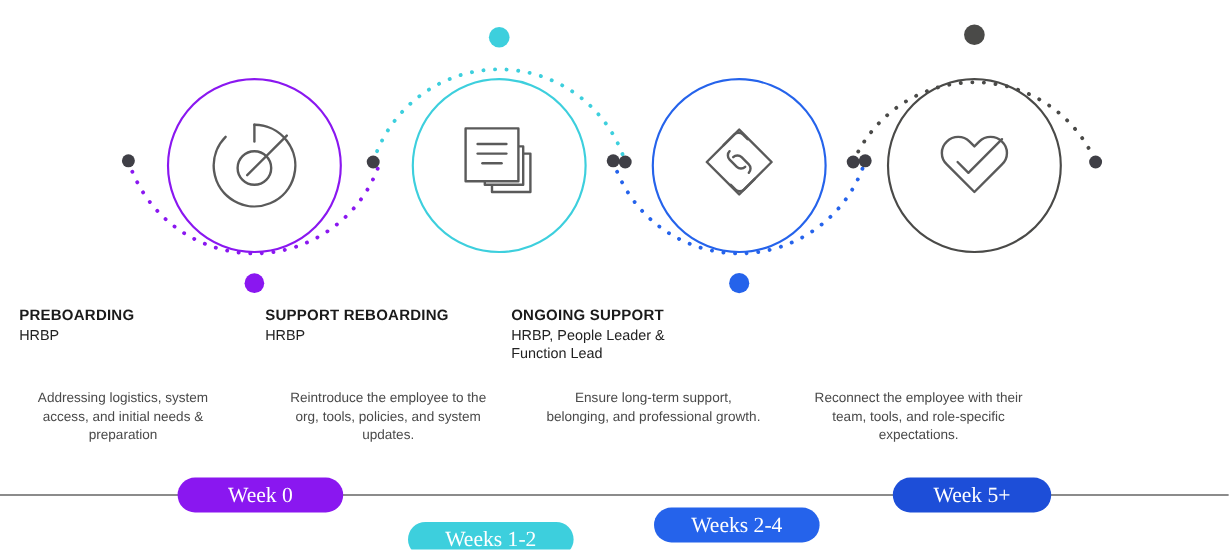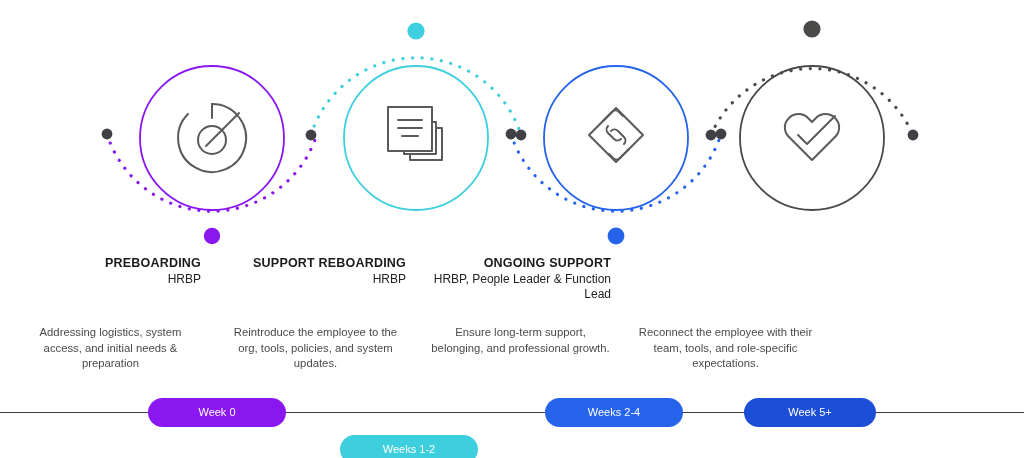--- a/index.html
+++ b/index.html
@@ -35,46 +35,47 @@
   .labels-row {
     position: absolute;
     left: 0;
     top: 255px;
     width: 1024px;
     height: 60px;
     display: flex;
   }
   .label-col {
     flex: 0 0 205px;
-    text-align: right;
-    padding: 0 4px;
+    text-align: left;
+    padding: 0 16px;
     box-sizing: border-box;
   }
   .label-col .stage-title {
     font-size: 12.5px;
     font-weight: bold;
     color: #1a1a1a;
     letter-spacing: 0.2px;
     line-height: 16px;
     margin: 0;
   }
   .label-col .stage-owner {
     font-size: 12px;
     color: #222222;
     line-height: 15px;
     margin: 1px 0 0 0;
   }
 
   .desc-row {
     position: absolute;
-    left: 8px;
+    left: 0;
     top: 325px;
     width: 968px;
     height: 70px;
     display: flex;
+    gap: 16px;
   }
   .desc-col {
     flex: 0 0 205px;
     text-align: center;
     padding: 0 12px;
     box-sizing: border-box;
   }
   .desc-col p {
     margin: 0;
     font-size: 11.3px;
@@ -99,26 +100,27 @@
     background: #3f3f3f;
   }
   .pill {
     position: absolute;
     top: 0;
     height: 29px;
     line-height: 29px;
     border-radius: 15px;
     text-align: center;
     color: #ffffff;
-    font-size: 11px;
+    font-size: 18px;
     white-space: nowrap;
+    font-family: Liberation Serif, serif;
   }
   #pill-0 { left: 148px;  width: 138px; }
   #pill-1 { left: 340px;  width: 138px; margin-top: 37px; }
-  #pill-2 { left: 545px;  width: 138px; }
+  #pill-2 { left: 545px;  width: 138px; margin-top: 25px; }
   #pill-3 { left: 744px;  width: 132px; }
 </style>
 </head>
 <body>
 
 <div id="stage">
 
   <svg id="graphic" viewBox="0 0 1024 458">
 
     <g>

